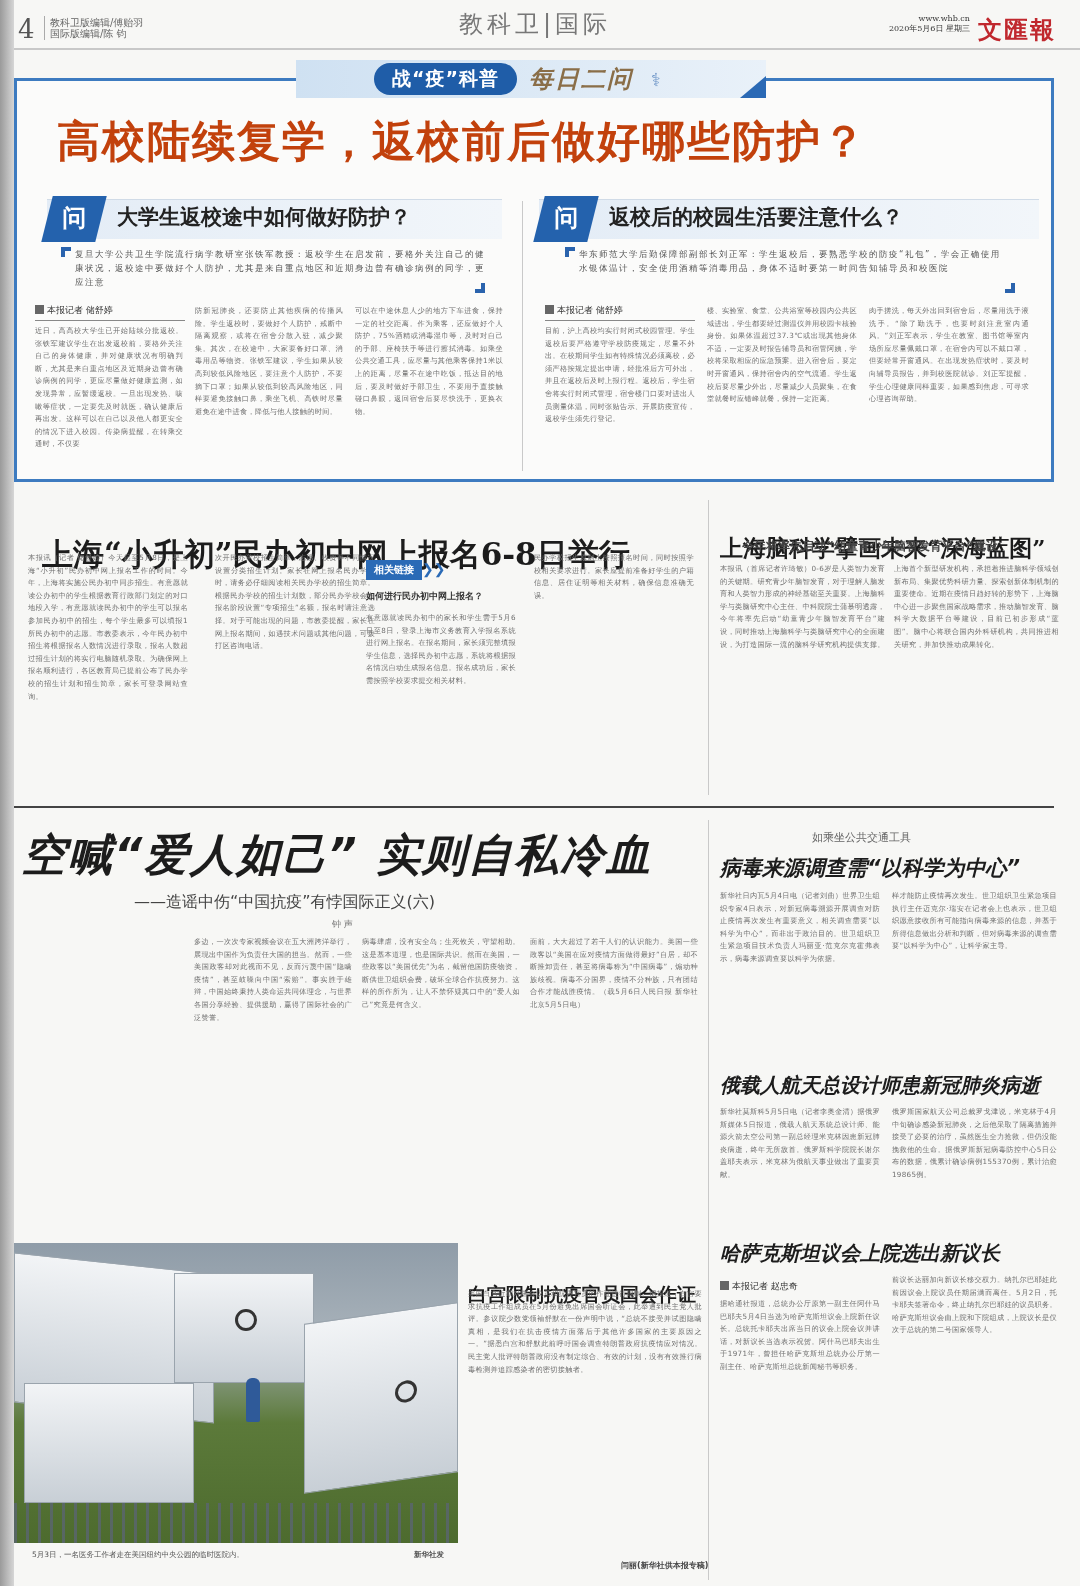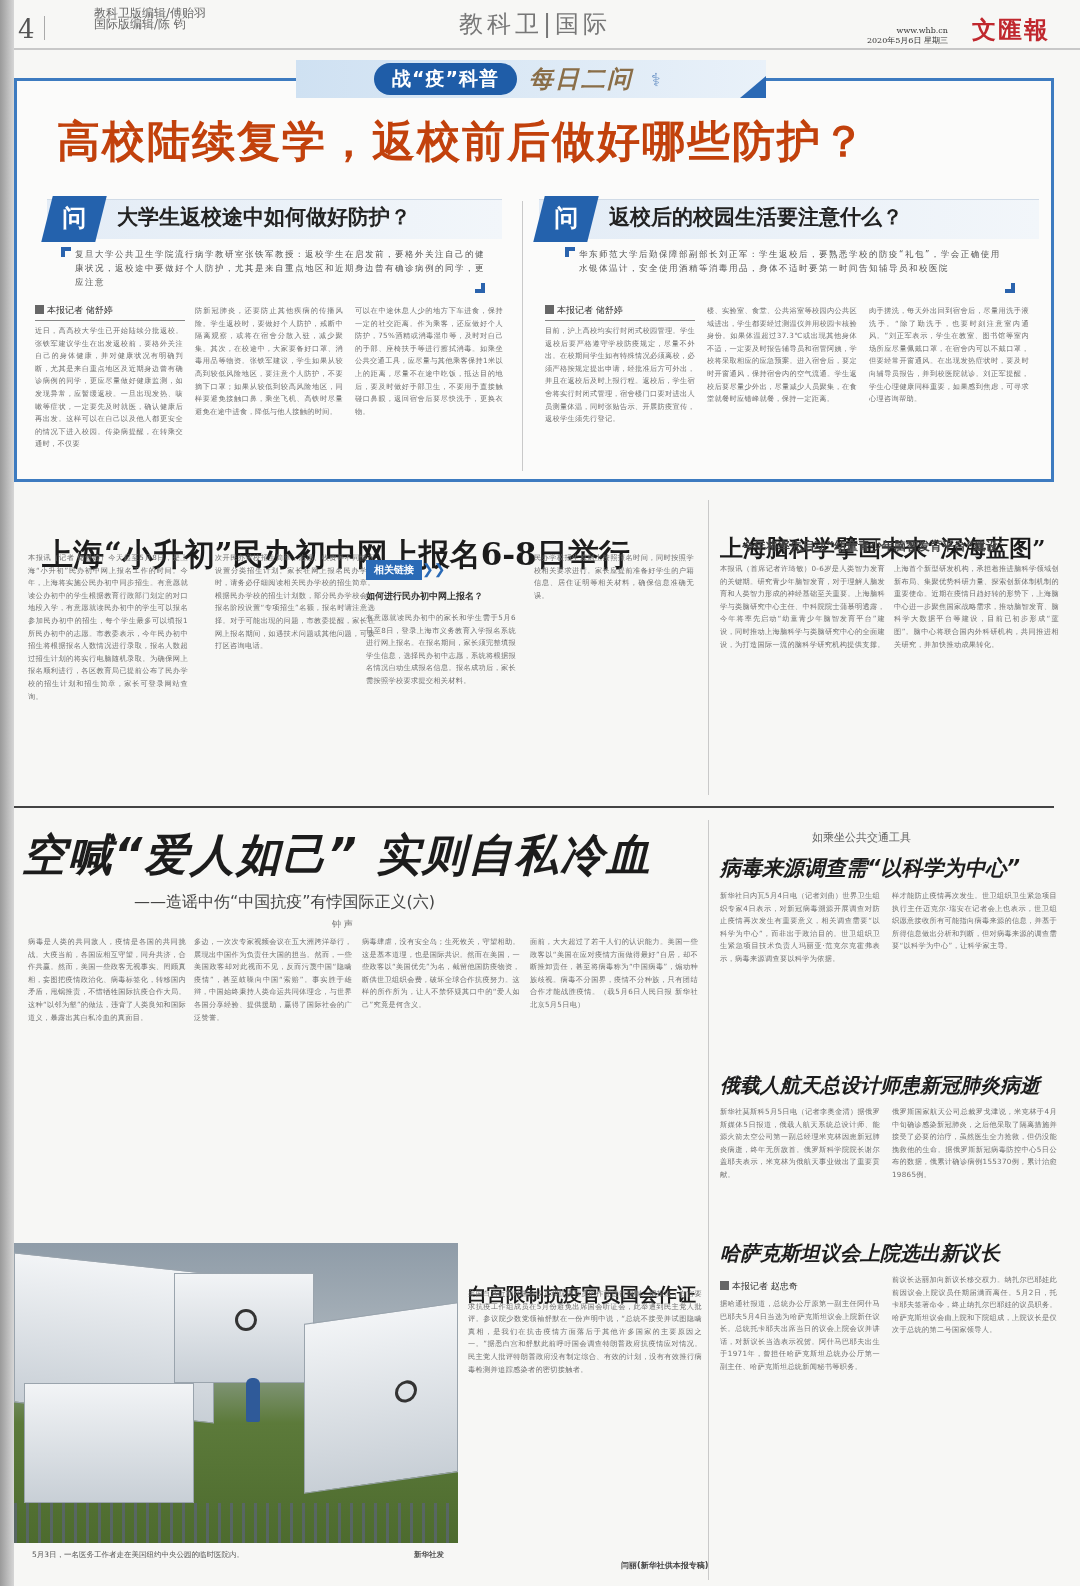--- a/index.html
+++ b/index.html
@@ -5,23 +5,23 @@
   * { box-sizing: border-box; margin: 0; padding: 0; }
   html, body { width: 1080px; height: 1586px; background: #f6f6f4; overflow: hidden; }
   body { font-family: "DejaVu Sans", "Liberation Sans", sans-serif; color: #222; position: relative; }
   .page { position: absolute; left: 14px; top: 0; width: 1066px; height: 1586px; background: #f7f7f5; }
   .spine { position: absolute; left: 0; top: 0; width: 14px; height: 1586px; background: linear-gradient(to right, #9a9a9a, #d6d6d6); }
 
   
   .mast { position: absolute; left: 0; top: 0; width: 1066px; height: 50px; border-bottom: 2px solid #c8c8c8; }
   .pageno { position: absolute; left: 4px; top: 14px; font-family: "DejaVu Serif", serif; font-size: 26px; color: #555; }
   .mast-div { position: absolute; left: 30px; top: 16px; width: 1px; height: 24px; background: #aaa; }
-  .editors { position: absolute; left: 36px; top: 8px; font-size: 12px; line-height: 11px; color: #666; margin-left: 44px; }
+  .editors { position: absolute; left: 36px; top: 17px; font-size: 10px; line-height: 11px; color: #666; }
   .section-title { position: absolute; left: 445px; top: 8px; font-size: 24px; letter-spacing: 4px; color: #777; }
-  .mast-right { position: absolute; right: 30px; top: 14px; display: flex; align-items: flex-end; gap: 24px; }
+  .mast-right { position: absolute; right: 24px; top: 14px; display: flex; align-items: flex-start; gap: 8px; }
   .mast-meta { font-family: "DejaVu Serif", serif; font-size: 8px; color: #333; text-align: right; line-height: 10px; }
   .brand { font-family: "DejaVu Serif", serif; font-weight: bold; font-size: 24px; color: #c0282e; letter-spacing: 2px; }
 
   
   .feature { position: absolute; left: 0; top: 78px; width: 1040px; height: 404px; border: 3px solid #3d7bc0; background: #fbfbfa; }
   .banner { position: absolute; left: 282px; top: 60px; width: 470px; height: 38px; background: linear-gradient(to right, #cfe1f2, #e9f1f9); z-index: 3; display: flex; align-items: center; padding-left: 78px; }
   .banner .pill { background: #1f5da8; color: #fff; font-weight: bold; font-size: 19px; border-radius: 16px; padding: 3px 18px; letter-spacing: 1px; }
   .banner .daily { margin-left: 12px; font-weight: bold; font-style: italic; font-size: 24px; color: #8a6e48; letter-spacing: 2px; }
   .banner .steth { margin-left: 18px; font-size: 18px; color: #6a93c6; }
   .banner .corner { position: absolute; right: 0; bottom: 0; width: 0; height: 0; border-left: 26px solid transparent; border-bottom: 22px solid #2a69b5; }
@@ -137,21 +137,20 @@
   <div class="h-big" style="left:706px; top:505px; font-size:23px;">上海脑科学擘画未来“深海蓝图”</div>
   <div class="h-sub" style="left:728px; top:538px; font-size:12px; font-weight:bold;">今年将率先启动“幼童青少年脑智发育平台”建设</div>
   <div class="body-text" style="left:706px; top:563px; width:165px; height:230px;">本报讯（首席记者许琦敏）0-6岁是人类智力发育的关键期。研究青少年脑智发育，对于理解人脑发育和人类智力形成的神经基础至关重要。上海脑科学与类脑研究中心主任、中科院院士蒲慕明透露，今年将率先启动“幼童青少年脑智发育平台”建设，同时推动上海脑科学与类脑研究中心的全面建设，为打造国际一流的脑科学研究机构提供支撑。</div>
   <div class="body-text" style="left:880px; top:563px; width:165px; height:230px;">上海首个新型研发机构，承担着推进脑科学领域创新布局、集聚优势科研力量、探索创新体制机制的重要使命。近期在疫情日趋好转的形势下，上海脑中心进一步聚焦国家战略需求，推动脑智发育、脑科学大数据平台等建设，目前已初步形成“蓝图”。脑中心将联合国内外科研机构，共同推进相关研究，并加快推动成果转化。</div>
 
   <div class="hr" style="left:0; top:806px; width:1040px;"></div>
 
   <div class="h-sans" style="left:8px; top:826px; font-size:44px; letter-spacing:2px;">空喊“爱人如己” 实则自私冷血</div>
   <div class="h-sub" style="left:120px; top:892px; font-size:16px;">——造谣中伤“中国抗疫”有悖国际正义(六)</div>
   <div class="h-sub" style="left:318px; top:918px; font-size:9px; color:#777;">钟 声</div>
-  <div class="body-text" style="left:14px; top:936px; width:158px; height:300px;">病毒是人类的共同敌人，疫情是各国的共同挑战。大疫当前，各国应相互守望，同舟共济，合作共赢。然而，美国一些政客无视事实、罔顾真相，妄图把疫情政治化、病毒标签化，转移国内矛盾，甩锅推责，不惜牺牲国际抗疫合作大局。这种“以邻为壑”的做法，违背了人类良知和国际道义，暴露出其自私冷血的真面目。</div>
   <div class="body-text" style="left:180px; top:936px; width:158px; height:300px;">多边，一次次专家视频会议在五大洲跨洋举行，展现出中国作为负责任大国的担当。然而，一些美国政客却对此视而不见，反而污蔑中国“隐瞒疫情”，甚至鼓噪向中国“索赔”。事实胜于雄辩，中国始终秉持人类命运共同体理念，与世界各国分享经验、提供援助，赢得了国际社会的广泛赞誉。</div>
   <div class="body-text" style="left:348px; top:936px; width:158px; height:300px;">病毒肆虐，没有安全岛；生死攸关，守望相助。这是基本道理，也是国际共识。然而在美国，一些政客以“美国优先”为名，截留他国防疫物资，断供世卫组织会费，破坏全球合作抗疫努力。这样的所作所为，让人不禁怀疑其口中的“爱人如己”究竟是何含义。</div>
   <div class="body-text" style="left:516px; top:936px; width:168px; height:300px;">面前，大大超过了若干人们的认识能力。美国一些政客以“美国在应对疫情方面做得最好”自居，却不断推卸责任，甚至将病毒称为“中国病毒”，煽动种族歧视。病毒不分国界，疫情不分种族，只有团结合作才能战胜疫情。（载5月6日人民日报 新华社北京5月5日电）</div>
 
   <div class="vsep" style="left:694px; top:820px; height:760px;"></div>
 
   <div class="h-sub" style="left:798px; top:830px; font-size:11px; color:#666;">如乘坐公共交通工具</div>
   <div class="h-sans" style="left:706px; top:854px; font-size:21px;">病毒来源调查需“以科学为中心”</div>
   <div class="body-text" style="left:706px; top:890px; width:160px; height:150px;">新华社日内瓦5月4日电（记者刘曲）世界卫生组织专家4日表示，对新冠病毒溯源开展调查对防止疫情再次发生有重要意义，相关调查需要“以科学为中心”，而非出于政治目的。世卫组织卫生紧急项目技术负责人玛丽亚·范克尔克霍弗表示，病毒来源调查要以科学为依据。</div>
   <div class="body-text" style="left:878px; top:890px; width:165px; height:150px;">样才能防止疫情再次发生。世卫组织卫生紧急项目执行主任迈克尔·瑞安在记者会上也表示，世卫组织愿意接收所有可能指向病毒来源的信息，并基于所得信息做出分析和判断，但对病毒来源的调查需要“以科学为中心”，让科学家主导。</div>

